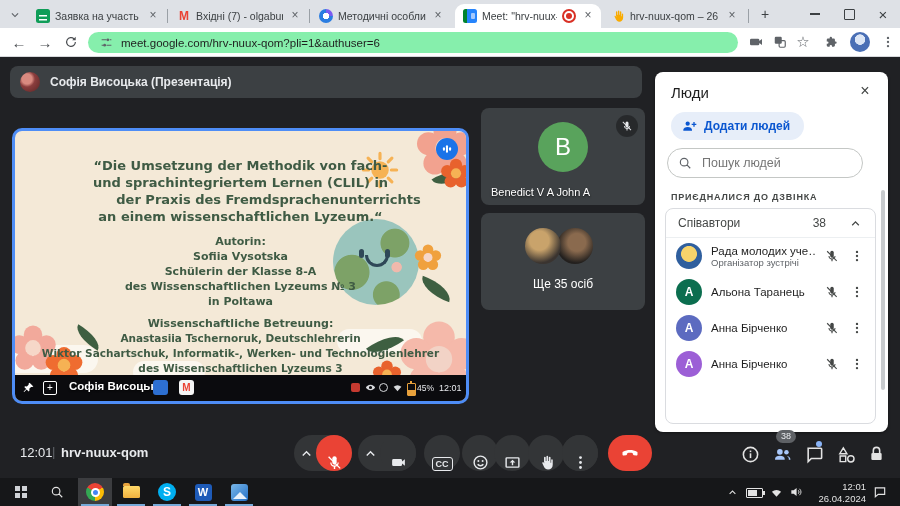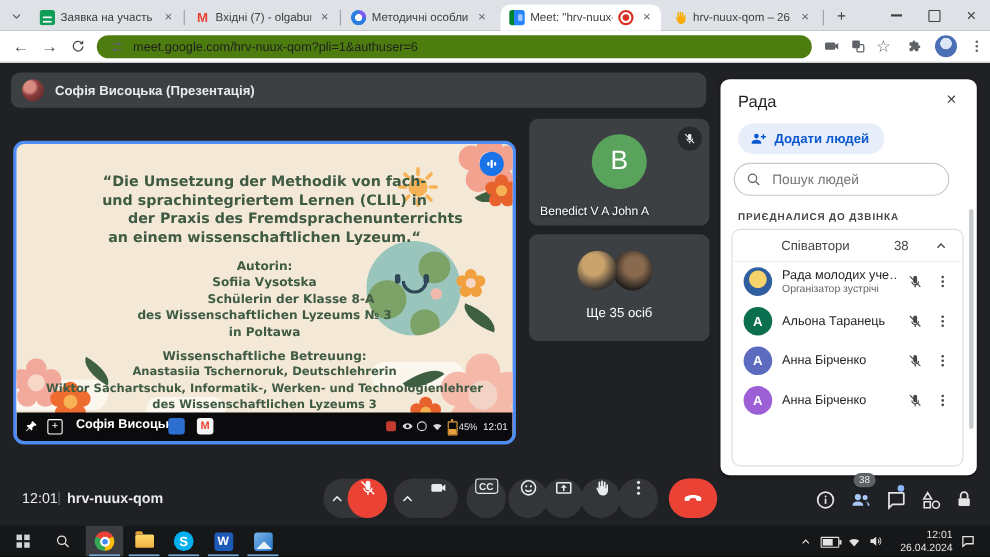--- a/index.html
+++ b/index.html
@@ -32,21 +32,21 @@
   .rec{width:10px;height:10px;border:2px solid #d93025;border-radius:50%;position:relative;flex:0 0 auto;}
   .rec::after{content:"";position:absolute;inset:2px;background:#d93025;border-radius:50%;}
   .winbtn{position:absolute;top:0;width:34px;height:28px;display:flex;align-items:center;justify-content:center;color:#3c4043;}
   .min-g{width:10px;height:1.5px;background:#3c4043;}
   .max-g{width:9px;height:9px;border:1.5px solid #3c4043;border-radius:1px;}
   .close-g{font-size:15px;line-height:15px;}
 
   .toolbar{left:0;top:28px;width:900px;height:29px;background:#fff;border-bottom:1px solid #d7d9dc;box-sizing:border-box;}
   .navic{position:absolute;top:31px;width:22px;height:22px;color:#494c50;display:flex;align-items:center;
          justify-content:center;font-size:15px;}
-  .addr{left:88px;top:32px;width:650px;height:21px;border-radius:11px;background:#4d7c0f;
+  .addr{left:88px;top:32px;width:650px;height:21px;border-radius:11px;background:#86efac;
         display:flex;align-items:center;gap:8px;padding:0 12px;box-sizing:border-box;}
   .url{font-size:11.5px;color:#1f1f1f;white-space:nowrap;}
   .tbic{position:absolute;top:32px;width:20px;height:20px;color:#5f6368;display:flex;align-items:center;
         justify-content:center;}
   .avatar-chrome{left:850px;top:32px;width:20px;height:20px;border-radius:50%;
         background:radial-gradient(circle at 50% 38%,#dce6f5 0 5px,#4a6fb5 5.5px 100%);}
 
   
   .banner{left:10px;top:66px;width:632px;height:32px;background:#3c4043;border-radius:8px;
           display:flex;align-items:center;gap:10px;padding:0 10px;box-sizing:border-box;}
@@ -84,40 +84,40 @@
   .p-close{right:14px;top:10px;width:18px;height:18px;color:#444746;font-size:16px;line-height:18px;text-align:center;}
   .p-add{left:16px;top:40px;height:28px;border-radius:14px;background:#e7eef9;color:#0b57d0;
          display:inline-flex;align-items:center;gap:7px;padding:0 14px 0 10px;font-size:12px;font-weight:bold;}
   .p-search{left:12px;top:76px;width:196px;height:30px;border:1px solid #c4c7c5;border-radius:15px;
             display:flex;align-items:center;gap:8px;padding:0 10px;box-sizing:border-box;color:#5f6368;}
   .p-search input{border:none;outline:none;background:transparent;font-size:12.5px;color:#1f1f1f;width:140px;
             font-family:"Liberation Sans",sans-serif;}
   .p-section{left:16px;top:120px;font-size:9px;letter-spacing:.8px;color:#444746;font-weight:bold;}
   .gbox{left:10px;top:136px;width:211px;height:216px;border:1px solid #dadce0;border-radius:8px;box-sizing:border-box;overflow:hidden;}
   .ghead{height:28px;display:flex;align-items:center;padding:0 12px;gap:8px;border-bottom:1px solid #eceff1;}
-  .ghead .gl{flex:1;font-size:12px;color:#444746;text-align:center;}
+  .ghead .gl{flex:1;font-size:12px;color:#444746;}
   .ghead .gc{font-size:12px;color:#444746;margin-right:14px;}
   .prow{height:36px;display:flex;align-items:center;padding:0 10px;gap:9px;}
   .pav{width:26px;height:26px;border-radius:50%;color:#fff;font-size:12px;font-weight:bold;
        display:flex;align-items:center;justify-content:center;flex:0 0 auto;}
   .pav-emblem{background:radial-gradient(circle at 50% 42%,#f6d36b 0 38%,#2f5f9e 42% 100%);}
   .pav-photo{background:radial-gradient(circle at 40% 35%,#e9d6cf 0 30%,#4a3a38 70%);}
   .pnames{flex:1;min-width:0;}
   .pname{font-size:11.5px;color:#1f1f1f;white-space:nowrap;overflow:hidden;}
   .psub{font-size:9.5px;color:#5f6368;}
   .rowic{width:16px;height:16px;color:#444746;flex:0 0 auto;display:flex;align-items:center;justify-content:center;}
   .p-scroll{right:3px;top:118px;width:4px;height:200px;border-radius:2px;background:#c7cacd;}
 
   
   .bb-time{left:20px;top:445px;color:#e8eaed;font-size:13px;}
   .bb-sep{left:52px;top:444px;color:#5f6368;font-size:13px;}
   .bb-code{left:61px;top:445px;color:#e8eaed;font-size:13px;font-weight:bold;}
   .pillgrp{position:absolute;top:435px;height:36px;border-radius:18px;background:#333537;color:#e8eaed;}
   .cbtn{position:absolute;top:435px;width:36px;height:36px;border-radius:50%;background:#333537;color:#e8eaed;
-        display:flex;align-items:flex-start;justify-content:center;}
+        display:flex;align-items:flex-end;justify-content:center;}
   .cbtn svg,.pillgrp svg{width:17px;height:17px;}
   .cc-g{font-size:9px;font-weight:bold;border:1.7px solid #e8eaed;border-radius:3px;padding:1px 3px;}
   .endcall{left:565px;top:435px;width:44px;height:36px;border-radius:18px;background:#ea4335;color:#fff;
         display:flex;align-items:center;justify-content:center;}
   .rtic{position:absolute;top:443px;width:22px;height:22px;color:#e3e3e3;display:flex;align-items:center;justify-content:center;}
   .badge38{left:776px;top:430px;height:13px;border-radius:7px;background:#5e6165;color:#e8eaed;
         font-size:9px;line-height:13px;padding:0 5px;}
   .bluedot{left:816px;top:441px;width:6px;height:6px;border-radius:50%;background:#8ab4f8;}
 
   
@@ -403,21 +403,21 @@
         <use href="#i-flower"></use>
       </svg>
     <div class="abs leaf" style="left:58px;top:200px;width:30px;height:13px;transform:rotate(30deg);"></div>
 
     <div class="sl sl-t" style="top:26px;">“Die Umsetzung der Methodik von fach-</div>
     <div class="sl sl-t" style="top:43px;">und sprachintegriertem Lernen (CLIL) in</div>
     <div class="sl sl-t" style="top:60px;padding-left:28px;">der Praxis des Fremdsprachenunterrichts</div>
     <div class="sl sl-t" style="top:77px;">an einem wissenschaftlichen Lyzeum.“</div>
     <div class="sl sl-b" style="top:103px;">Autorin:</div>
     <div class="sl sl-b" style="top:118px;">Sofiia  Vysotska</div>
-    <div class="sl sl-b" style="top:133px;padding-left:24px;">Schülerin der Klasse 8-A</div>
+    <div class="sl sl-b" style="top:133px;">Schülerin der Klasse 8-A</div>
     <div class="sl sl-b" style="top:148px;">des Wissenschaftlichen Lyzeums № 3</div>
     <div class="sl sl-b" style="top:163px;">in Poltawa</div>
     <div class="sl sl-b" style="top:185px;">Wissenschaftliche Betreuung:</div>
     <div class="sl sl-b2" style="top:200px;">Anastasiia Tschernoruk, Deutschlehrerin</div>
     <div class="sl sl-b2" style="top:215px;">Wiktor Sachartschuk, Informatik-, Werken- und Technologienlehrer</div>
     <div class="sl sl-b2" style="top:230px;">des Wissenschaftlichen Lyzeums 3</div>
 
     <div class="abs eqbtn" style="background: rgb(26, 115, 232);">
       <svg class="ic" width="14" height="14">
           <use href="#i-eq"></use>
@@ -467,21 +467,21 @@
   </div>
 
   <div class="abs vtile" style="top:213px;height:97px;">
     <div class="bigav" style="left:44px;top:15px;width:36px;height:36px;background:radial-gradient(circle at 40% 35%,#c9a36b 0 30%,#3a3430 70%);z-index:1;"></div>
     <div class="bigav" style="left:76px;top:15px;width:36px;height:36px;background:radial-gradient(circle at 55% 40%,#8a6a4e 0 30%,#23201e 70%);"></div>
     <div class="abs" style="left:0;top:64px;width:100%;text-align:center;color:#fff;font-size:12px;">Ще 35 осіб</div>
   </div>
 
 
   <div class="abs panel">
-    <div class="abs p-title">Рада</div>
+    <div class="abs p-title">Люди</div>
     <div class="abs p-close">×</div>
     <div class="abs p-add">
       <svg class="ic" width="16" height="16">
           <use href="#i-padd"></use>
         </svg>
       <span>Додати людей</span>
     </div>
     <div class="abs p-search">
       <svg class="ic" width="14" height="14">
           <use href="#i-search"></use>

